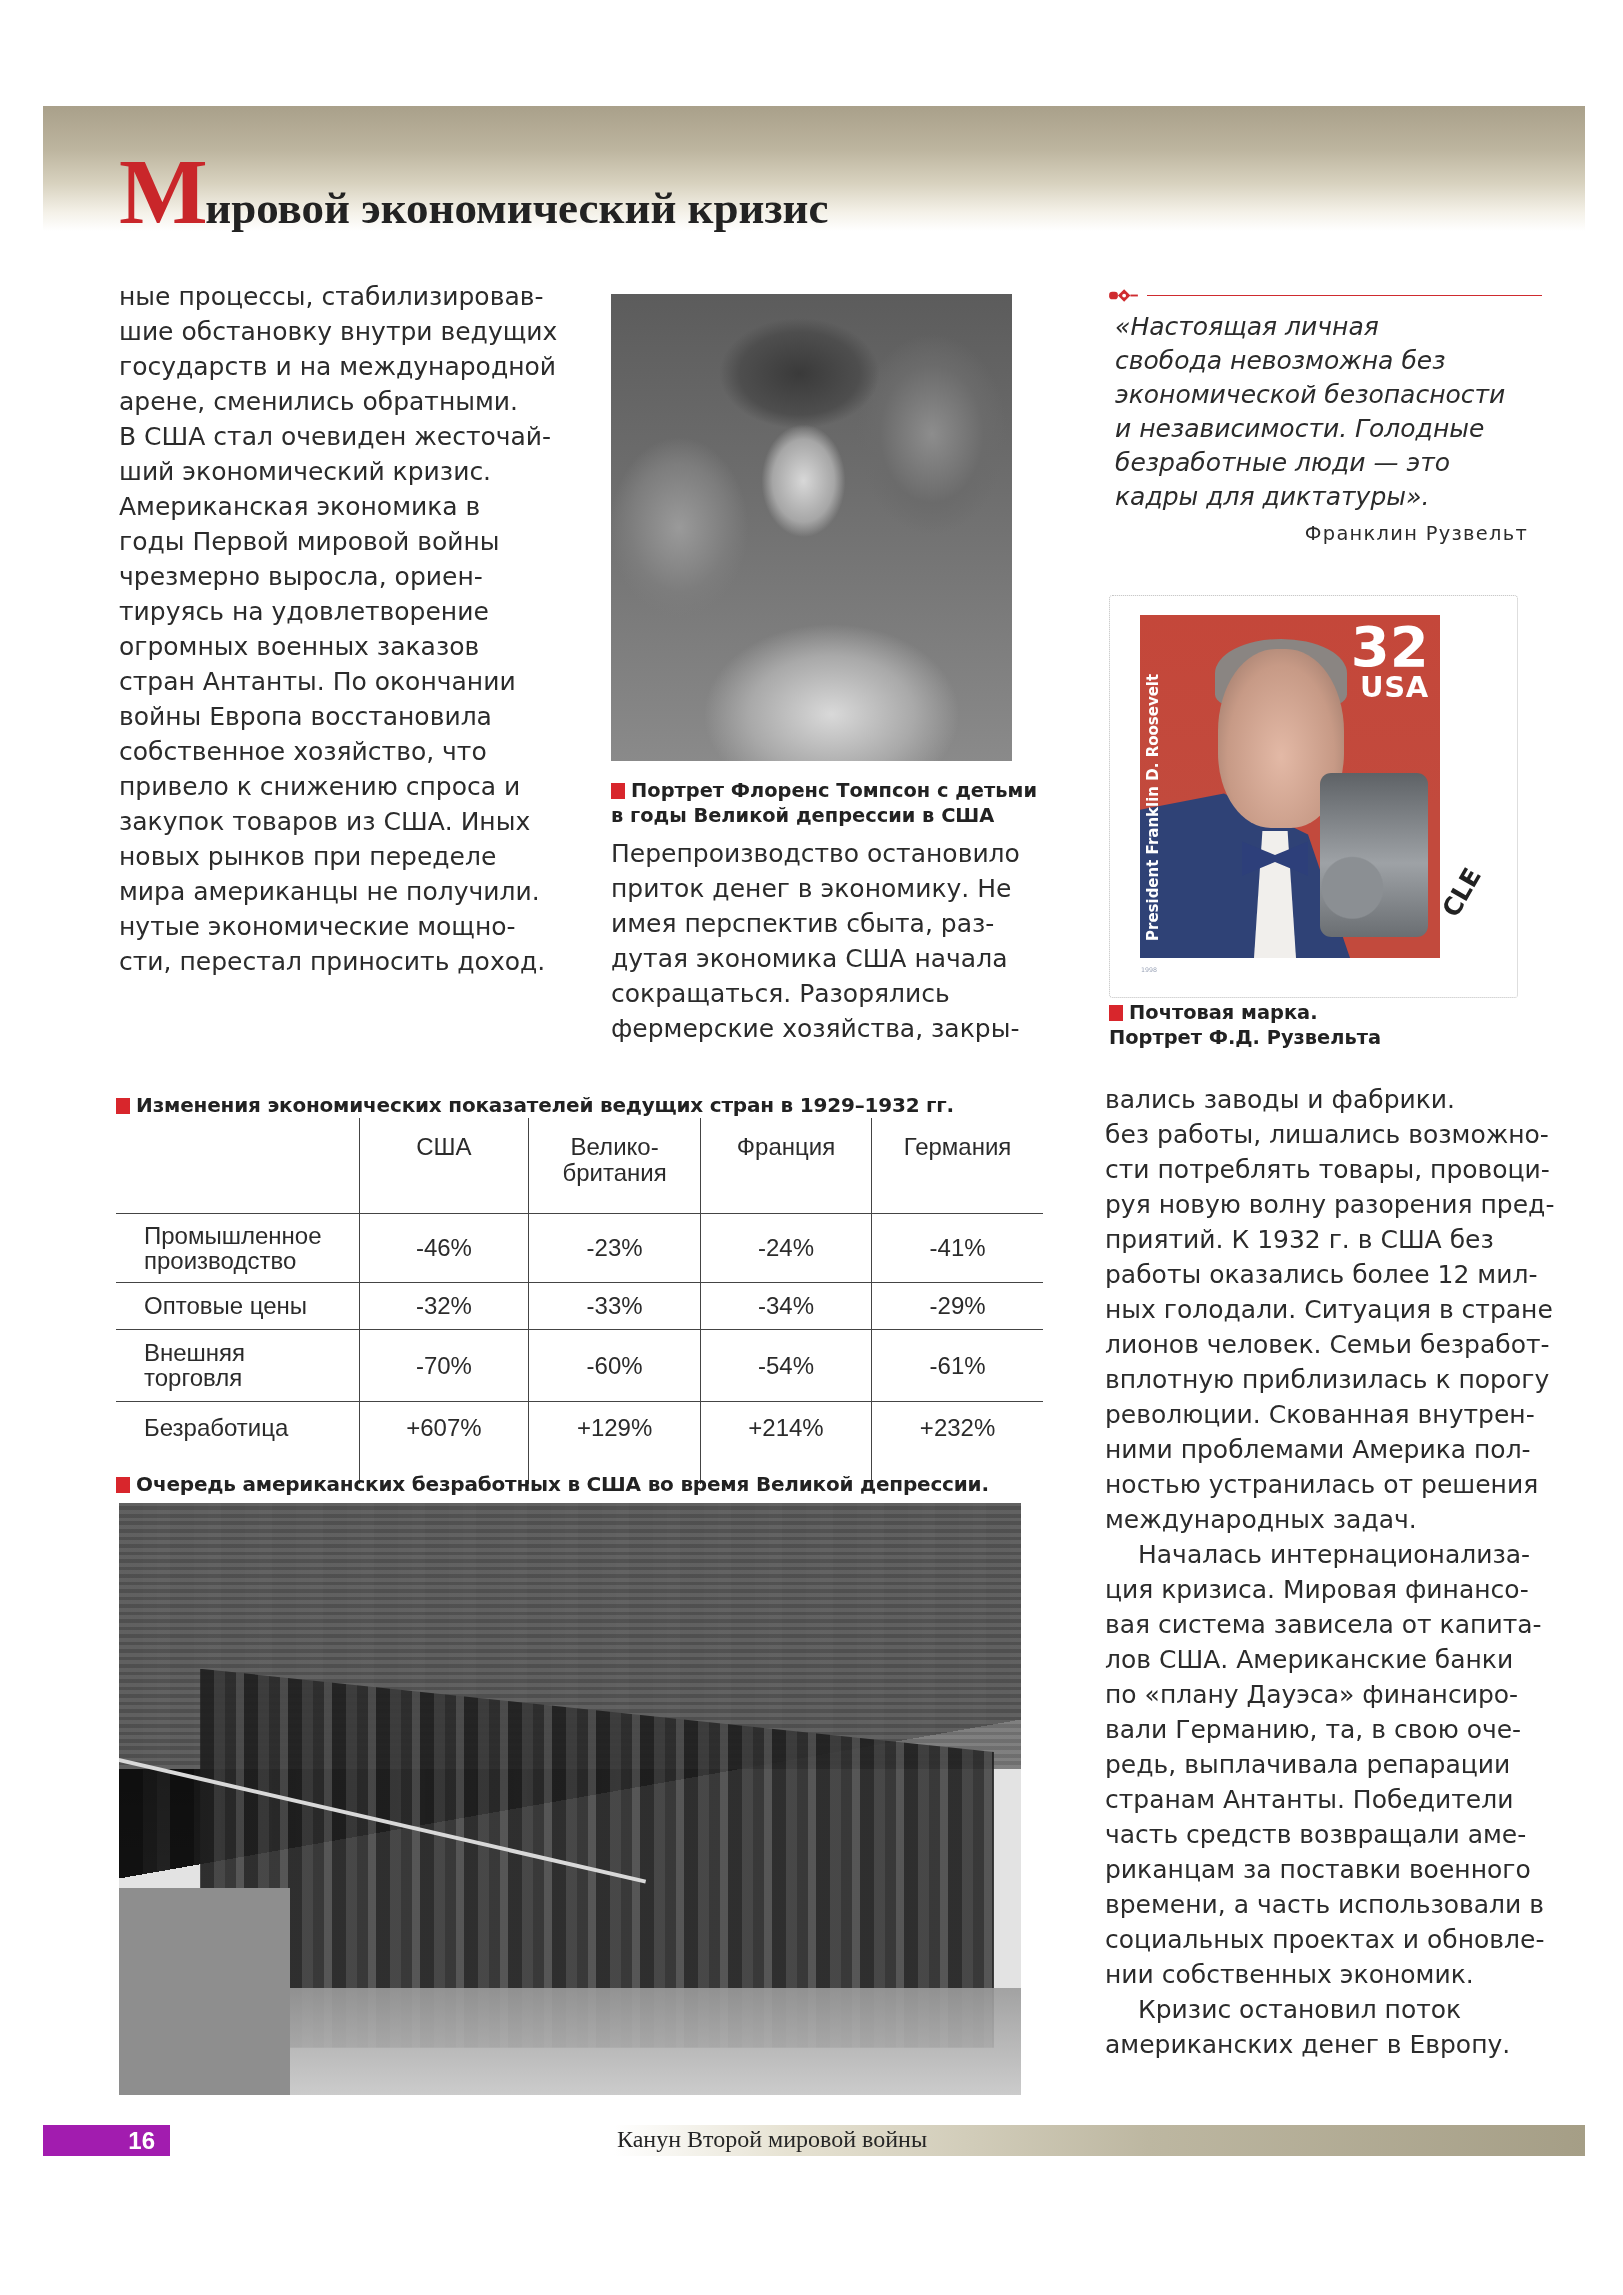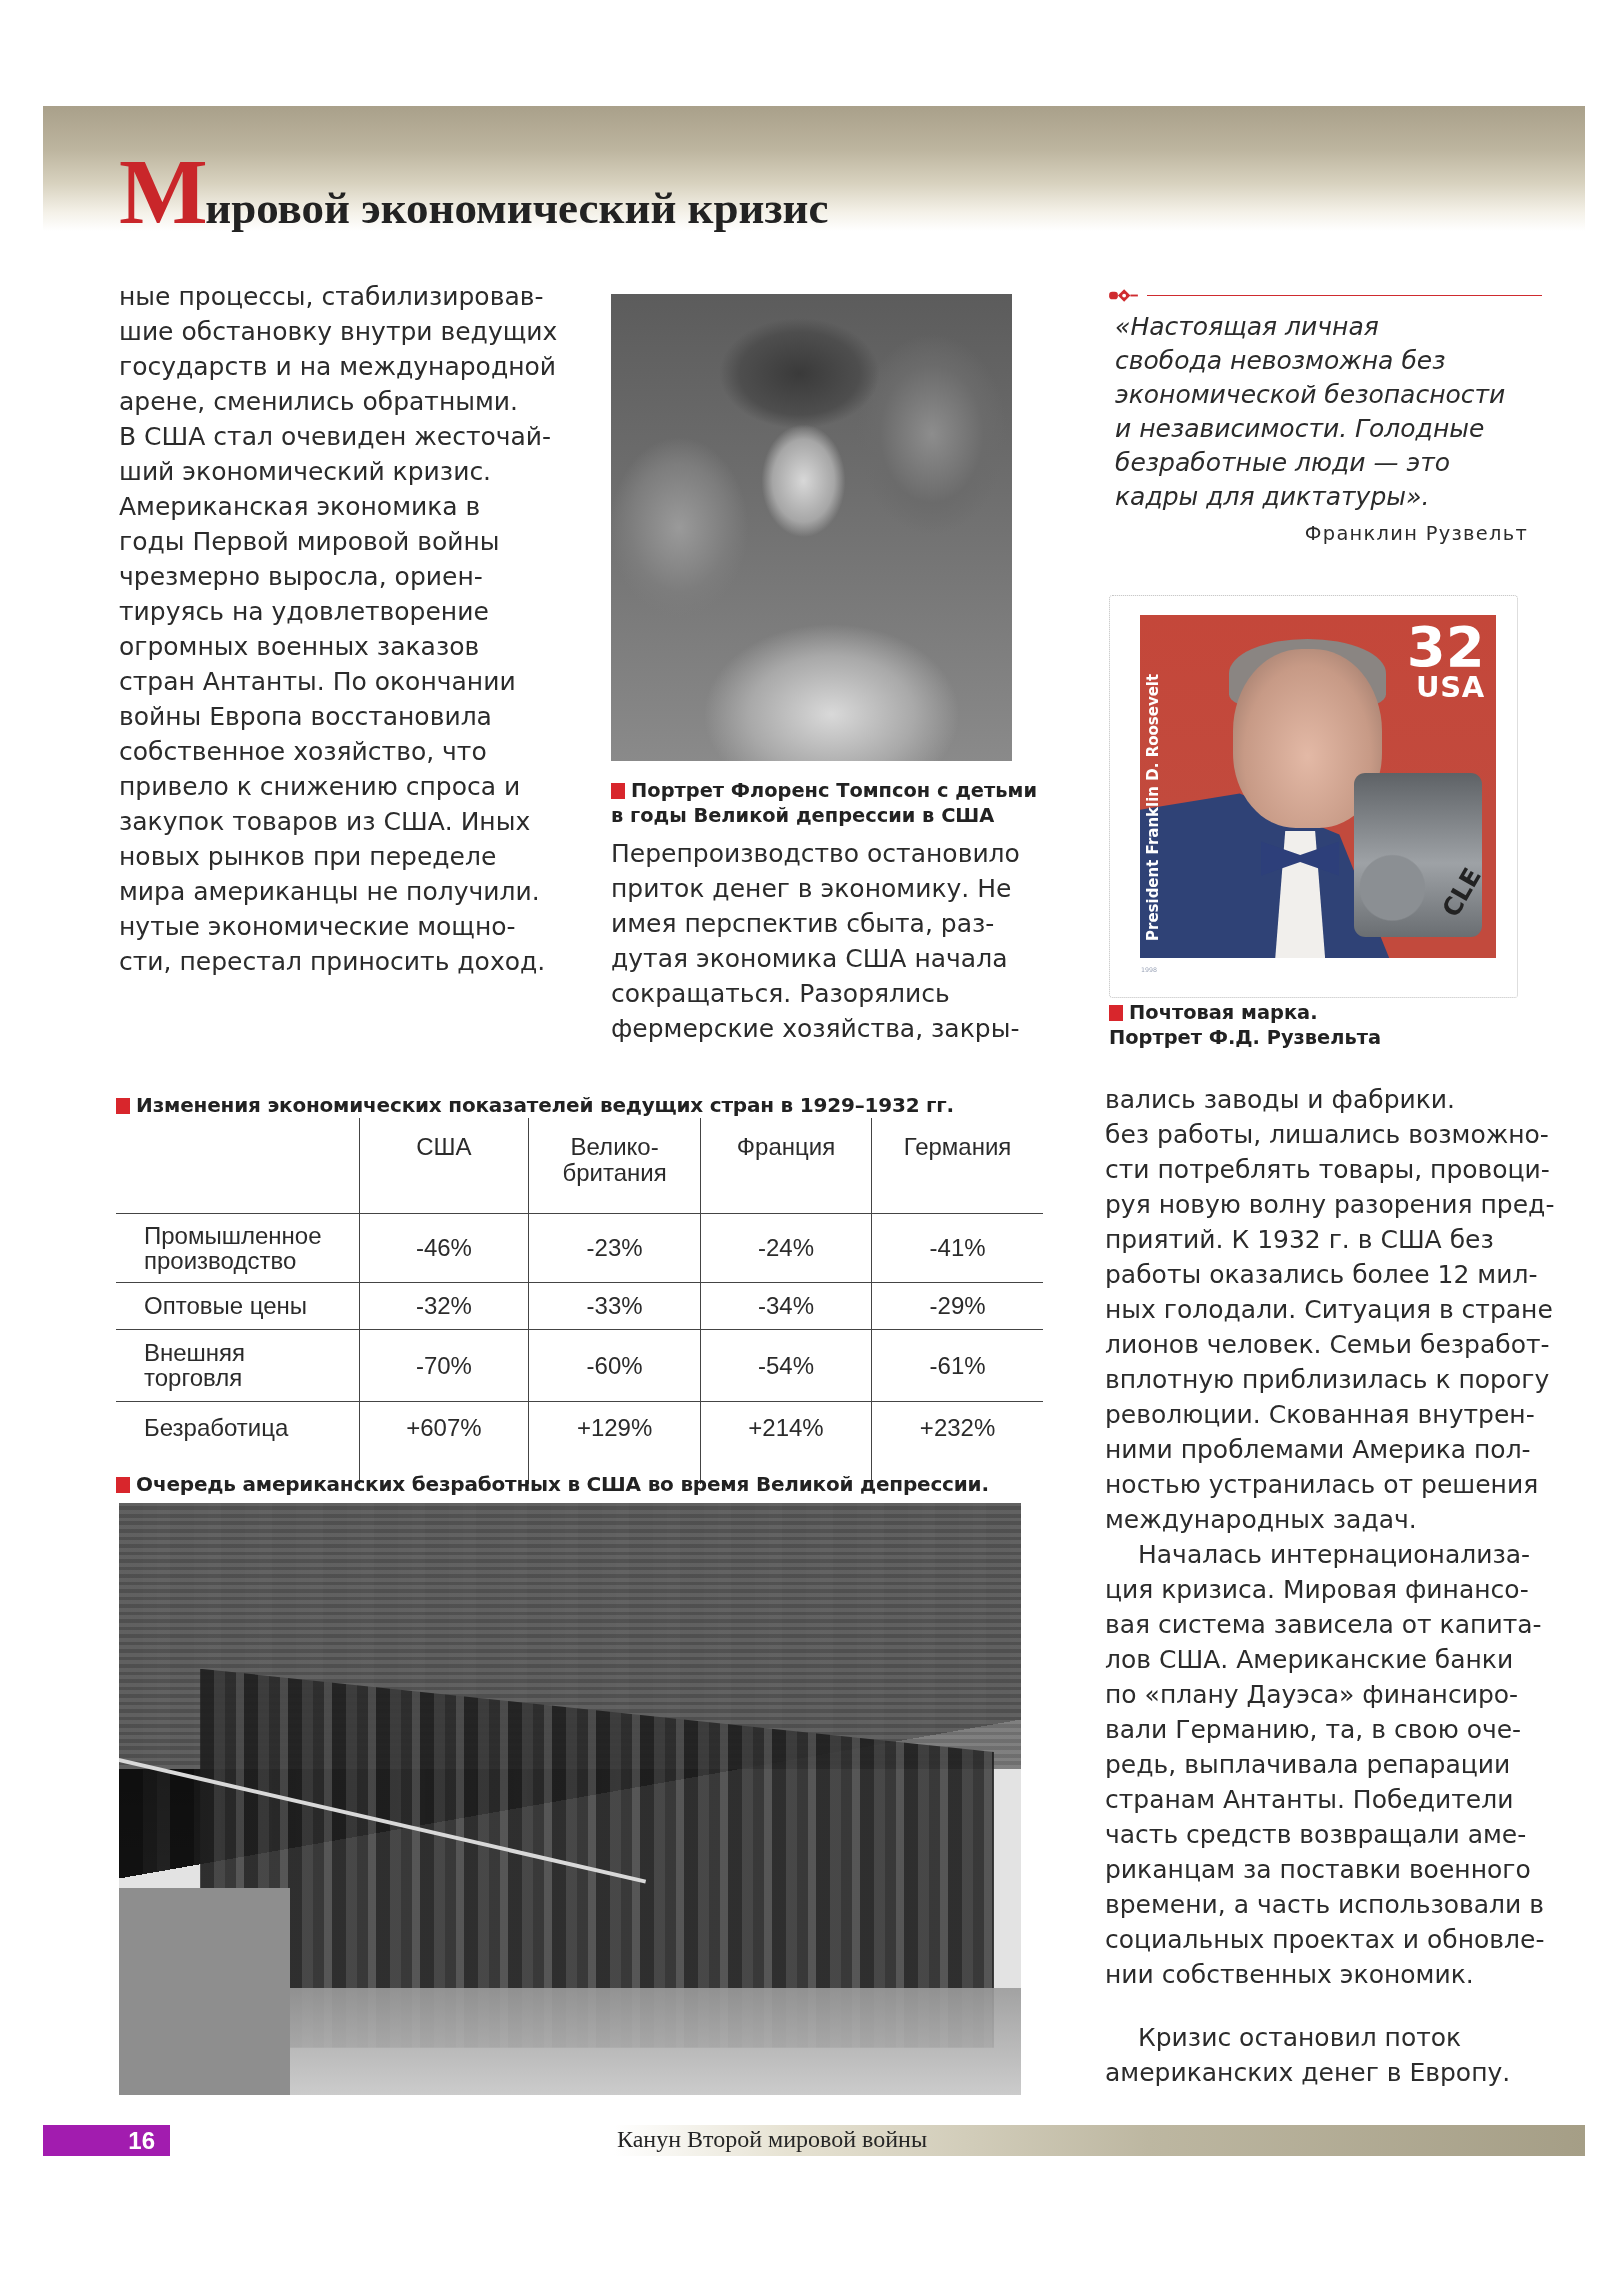--- a/index.html
+++ b/index.html
@@ -61,21 +61,21 @@
   #quote-rule { left:1109px; top:288px; width:432px; height:15px; }
   #quote-rule .pen { position:absolute; left:0; top:0; width:29px; height:15px; }
   #quote-rule .hr { position:absolute; left:38px; top:6.9px; width:395px; height:1.3px; background:#cf2b2f; }
   #quote-text { left:1115px; top:310px; width:426px; font-family:"DejaVu Sans", sans-serif; font-style:italic;
     font-size:25px; line-height:34px; color:#2b2b2b; }
   #quote-author { left:1115px; top:522px; width:413px; text-align:right; font-size:19.4px; letter-spacing:1.3px; color:#2b2b2b; }
 
   
   #stamp { left:1109px; top:595px; width:407px; height:401px; background:#fff;
     border:1.9px dotted #bdbdbd; border-radius:3.8px; }
-  #stamp-image { position:absolute; left:30px; top:19px; width:356px; height:343px; overflow:hidden;
+  #stamp-image { position:absolute; left:30px; top:19px; width:300px; height:343px; overflow:hidden;
     background:linear-gradient(180deg,#c4473a 0%,#c24a3d 56%,#c24a3d 100%); }
   #stamp-image .suit { position:absolute; left:0; bottom:0; width:70%; height:48%; background:#2f4276;
     clip-path:polygon(0 10%,40% 0,80% 25%,100% 100%,0 100%); }
   #stamp-image .face { position:absolute; left:26%; top:10%; width:42%; height:52%; border-radius:46% 46% 42% 42%;
     background:radial-gradient(ellipse at 50% 60%,#e3b9a6 0%,#c79a86 60%,#8f6f62 100%); }
   #stamp-image .hair { position:absolute; left:25%; top:7%; width:44%; height:20%; border-radius:50% 50% 20% 20%;
     background:#8a8582; }
   #stamp-image .shirt { position:absolute; left:38%; top:63%; width:14%; height:37%; background:#f1efec;
     clip-path:polygon(20% 0,80% 0,100% 100%,0 100%); }
   #stamp-image .tie { position:absolute; left:34%; top:66%; width:22%; height:10%; background:#2d3f7a;
@@ -287,21 +287,21 @@
       <span class="line">вали Германию, та, в свою оче-</span>
       <span class="line">редь, выплачивала репарации</span>
       <span class="line">странам Антанты. Победители</span>
       <span class="line">часть средств возвращали аме-</span>
       <span class="line">риканцам за поставки военного</span>
       <span class="line">времени, а часть использовали в</span>
       <span class="line">социальных проектах и обновле-</span>
       <span class="line">нии собственных экономик.</span>
     </p>
   <p class="lines-container">
-      <span class="line" style="padding-left: 33px; margin-top: 28px;">Кризис остановил поток</span>
+      <span class="line" style="padding-left: 33px;">Кризис остановил поток</span>
       <span class="line">американских денег в Европу.</span>
     </p>
 </div>
 
 <div id="footer-page" class="abs">
   <span id="footer-page-num">16</span>
 </div>
 <div id="footer-band" class="abs"></div>
 <div id="footer-title" class="abs">Канун Второй мировой войны</div>
 

